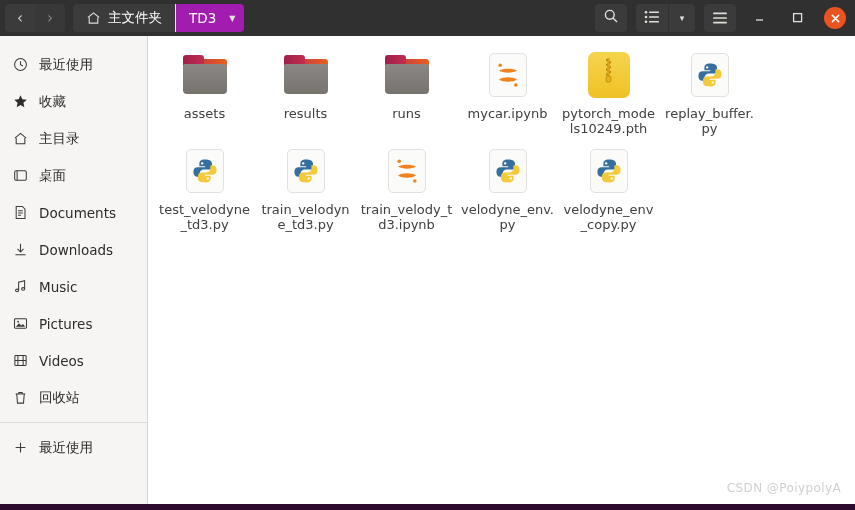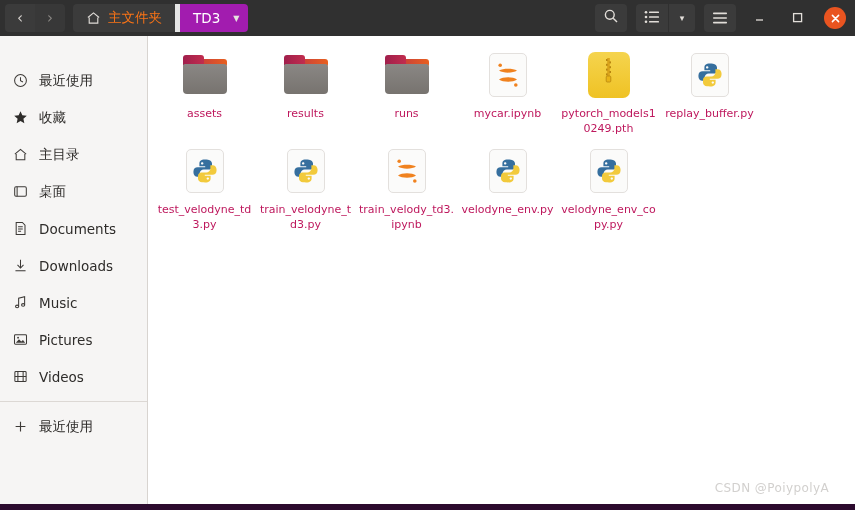--- a/index.html
+++ b/index.html
@@ -36,23 +36,23 @@
   .navbtn.first { border-radius: 4px 0 0 4px; background: #3b3b3b; }
   .navbtn.last  { border-radius: 0 4px 4px 0; background: #383838; color: #8b8885; }
 
   .breadcrumbs { display: flex; align-items: center; height: 28px; }
   .crumb {
     height: 28px;
     display: flex; align-items: center;
     gap: 7px;
     padding: 0 13px;
     background: #3b3b3b;
-    color: #f97316;
+    color: #ffffff;
     font-size: 13.5px;
-    border-right: 5px solid #e5e5e5;
+    border-right: 1px solid #e5e5e5;
   }
   .crumb.first { border-radius: 4px 0 0 4px; }
   .crumb.current { background: #a21caf; color: #ffffff; border-right: none; border-radius: 0 4px 4px 0; padding-right: 9px; }
   .crumb .caret { font-size: 8px; color: #e6e2de; margin-left: 6px; }
 
   .home-glyph { display: inline-block; width: 15px; height: 14px; }
 
   .spacer { flex: 1 1 auto; }
 
   .tool-right { display: flex; align-items: center; gap: 0; }
@@ -88,21 +88,21 @@
     display: flex;
     min-height: 0;
     background: #ffffff;
   }
 
   
   .sidebar {
     width: 148px; min-width: 148px;
     background: #f6f5f4;
     border-right: 1px solid #d8d4d0;
-    padding-top: 26px;
+    padding-top: 10px;
     display: flex; flex-direction: column;
   }
   .side-item {
     display: flex; align-items: center;
     gap: 10px;
     height: 37px;
     padding: 0 10px 0 12px;
     font-size: 13.5px;
     color: #2e2c2a;
     white-space: nowrap;
@@ -136,23 +136,23 @@
     padding: 6px 2px 4px 2px;
     display: flex; flex-direction: column; align-items: center;
     text-align: center;
   }
   .tile .glyph {
     width: 50px; height: 50px;
     display: flex; align-items: center; justify-content: center;
     margin-bottom: 6px;
   }
   .tile .label {
-    font-size: 11px;
+    font-size: 13px;
     line-height: 15px;
-    color: #be185d;
+    color: #404040;
     word-break: break-all;
     max-width: 96px;
   }
 
   
   .folder { position: relative; width: 46px; height: 40px; }
   .folder .tab {
     position: absolute; left: 1px; top: 0;
     width: 21px; height: 10px;
     background: linear-gradient(90deg,#a01f4c 0%, #c12d4e 100%);
@@ -184,21 +184,21 @@
   .archive {
     width: 42px; height: 46px;
     border-radius: 7px;
     background: linear-gradient(180deg,#f5d44e 0%, #efc224 100%);
     display: flex; align-items: center; justify-content: center;
   }
 
   
   .watermark {
     position: absolute;
-    right: 26px; bottom: 9px;
+    right: 14px; bottom: 9px;
     font-size: 12px;
     color: #d2d0ce;
     letter-spacing: .4px;
     white-space: nowrap;
   }
 
   
   .bottombar {
     height: 6px; min-height: 6px;
     background: #2c0b2e;
@@ -387,20 +387,30 @@
       <div class="side-item">
         <span class="side-icon">
           <svg width="15" height="15" viewBox="0 0 16 16" fill="none" stroke="#3d3a37" stroke-width="1.1">
             <rect x="2" y="2.6" width="12" height="10.8" rx="1"></rect>
             <path d="M5.2 2.6 V13.4 M10.8 2.6 V13.4 M2 8 H14"></path>
           </svg>
         </span>
         <span>Videos</span>
       </div>
 
+      <div class="side-item">
+        <span class="side-icon">
+          <svg width="15" height="15" viewBox="0 0 16 16" fill="none" stroke="#3d3a37" stroke-width="1.1">
+            <path d="M2.8 4.2 H13.2"></path>
+            <path d="M6.2 4.2 V2.6 H9.8 V4.2"></path>
+            <path d="M4 4.2 L4.8 14 H11.2 L12 4.2"></path>
+          </svg>
+        </span>
+        <span>回收站</span>
+      </div>
 
       <div class="side-divider"></div>
 
       <div class="side-item">
         <span class="side-icon">
           <svg width="15" height="15" viewBox="0 0 16 16" stroke="#3d3a37" stroke-width="1.2">
             <path d="M8 2.8 V13.2 M2.8 8 H13.2"></path>
           </svg>
         </span>
         <span>最近使用</span>

